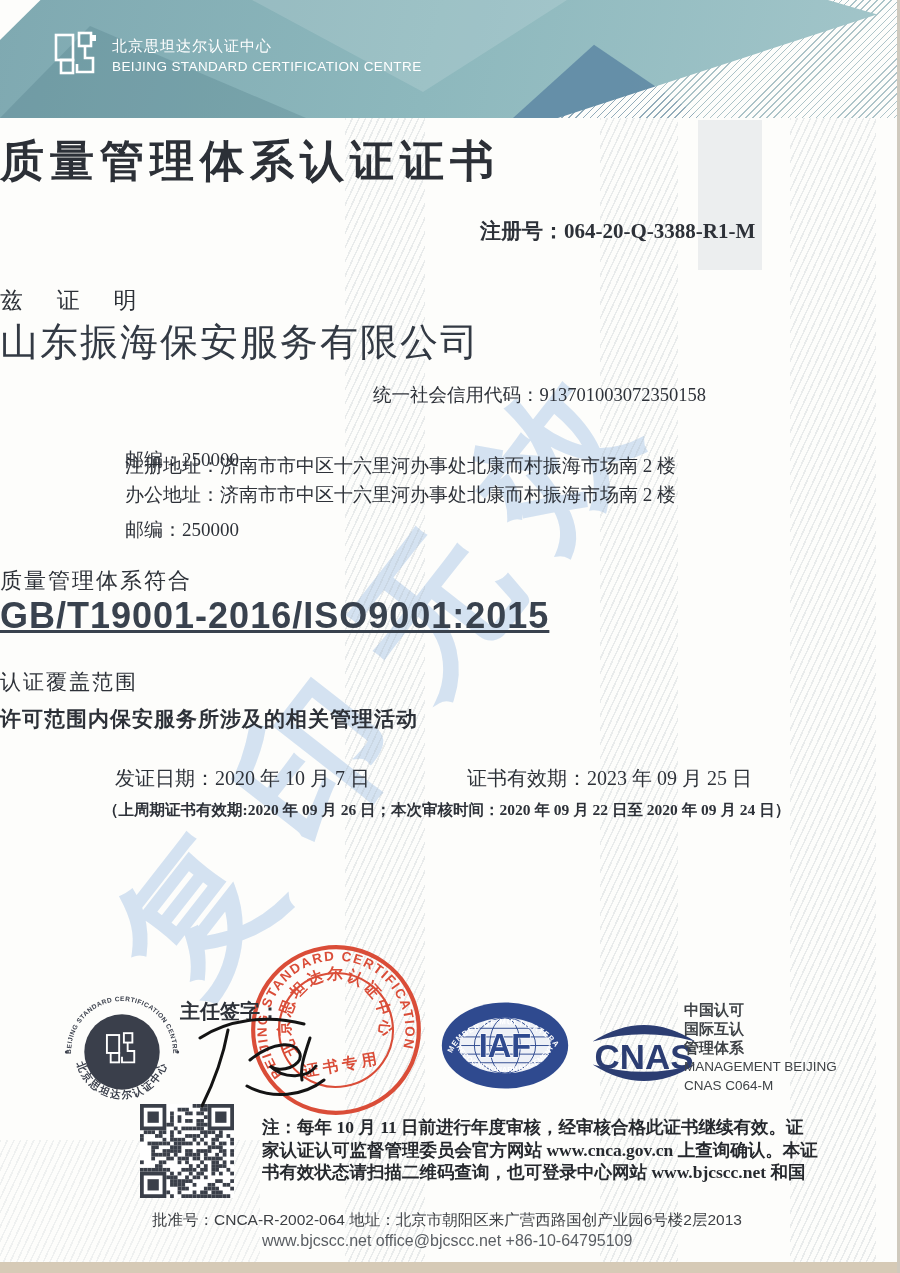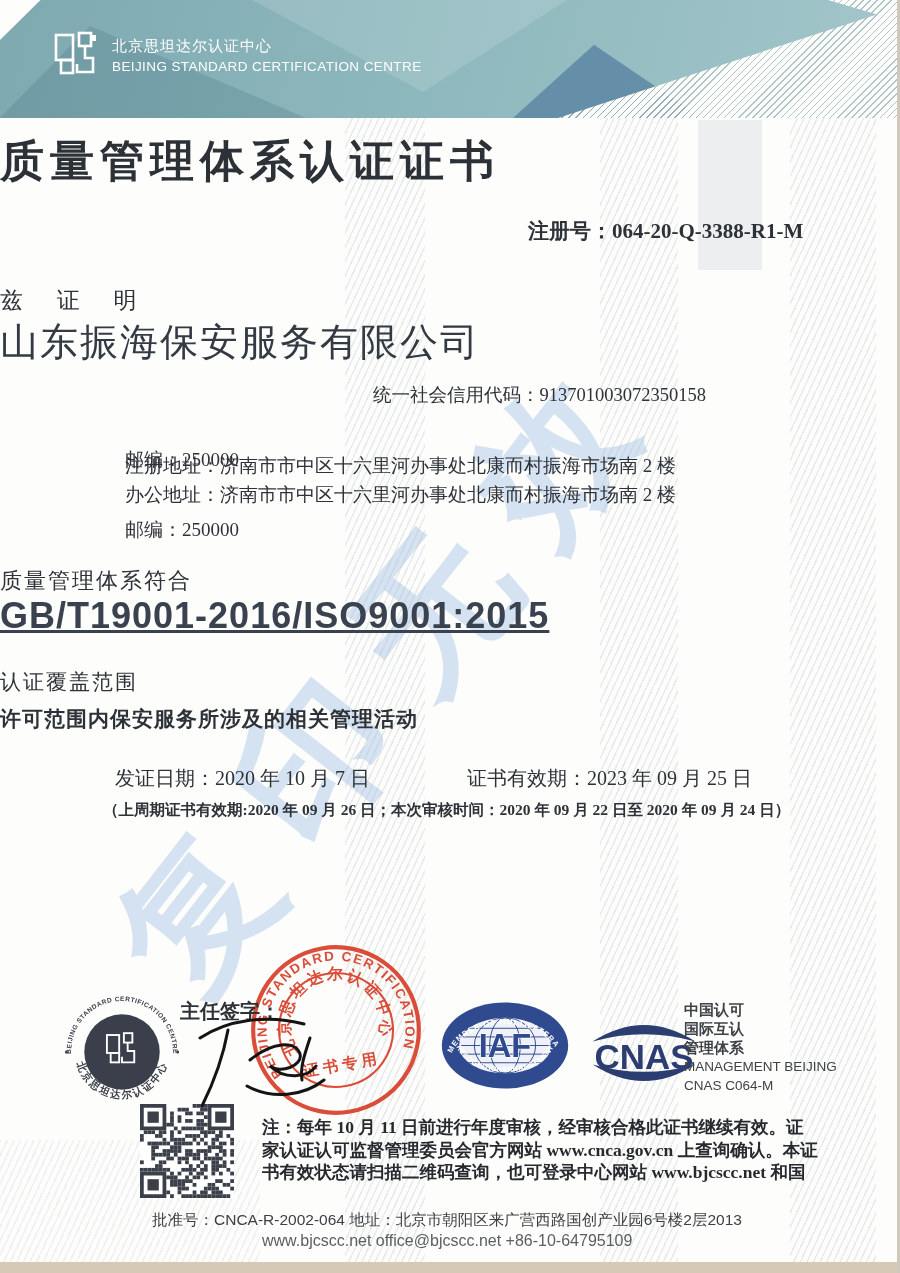--- a/index.html
+++ b/index.html
@@ -33,21 +33,21 @@
   .h2{left:600px;top:118px;width:78px;height:1144px;}
   .h3{left:790px;top:118px;width:86px;height:1144px;}
   .h4{left:698px;top:120px;width:64px;height:150px;background:rgba(225,229,231,.6);}
   .h5{left:0px;top:1140px;width:260px;height:125px;opacity:.7;}
   .bottom-strip{position:absolute;left:0;bottom:0;width:900px;height:11px;background:#d6cab6;z-index:3;}
   .right-edge{position:absolute;right:0;top:0;width:3px;height:1273px;background:#cfc9bd;z-index:3;}
   
   .abs{position:absolute;z-index:2;}
   .centered{left:0;width:880px;}
   .title{top:132px;font-size:44px;font-weight:bold;letter-spacing:6px;color:#2c3037;}
-  .regno{left:528px;top:217px;font-size:21px;font-weight:bold;color:#2d3138;}
+  .regno{left:480px;top:217px;font-size:21px;font-weight:bold;color:#2d3138;}
   .statement{top:285px;font-size:23px;letter-spacing:14px;}
   .company{top:317px;font-size:38px;letter-spacing:2px;color:#333a44;}
   .credit{left:373px;top:382px;font-size:18.5px;}
   .addr{left:125px;font-size:19px;}
   .a1{top:412px;margin-top:41px;} .a2{top:447px;} .a3{top:482px;} .a4{top:517px;}
   .conform{top:566px;font-size:22px;letter-spacing:2px;}
   .standard{top:595px;font-size:36px;font-weight:bold;letter-spacing:1px;color:#39424e;
             font-family:"Liberation Sans","DejaVu Sans",sans-serif;text-decoration:underline;}
   .scope-title{top:668px;font-size:21px;letter-spacing:2px;}
   .scope-text{top:705px;font-size:21px;font-weight:bold;letter-spacing:1px;}

